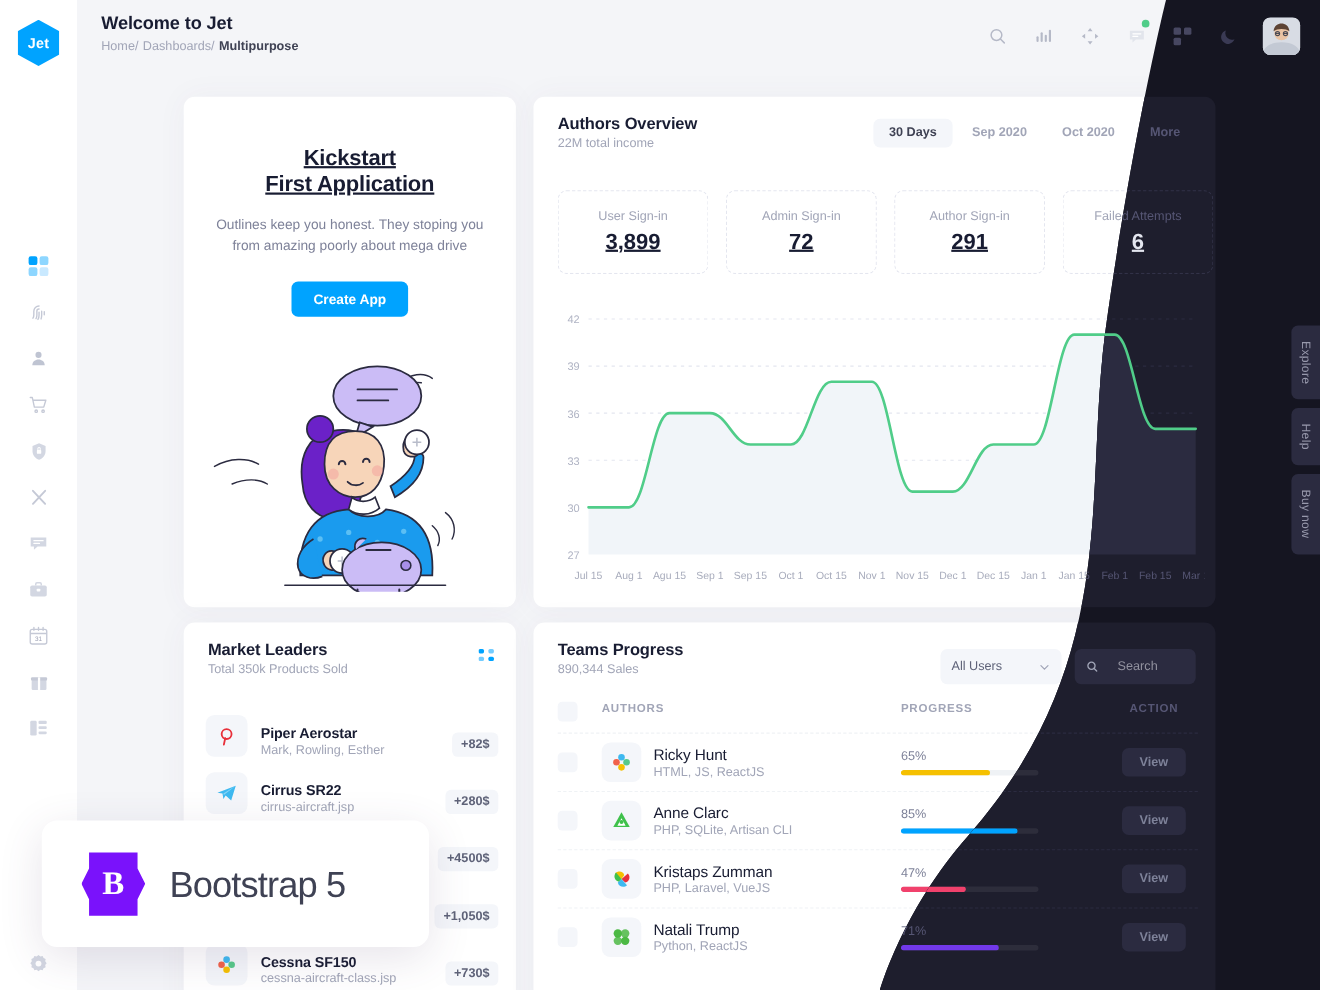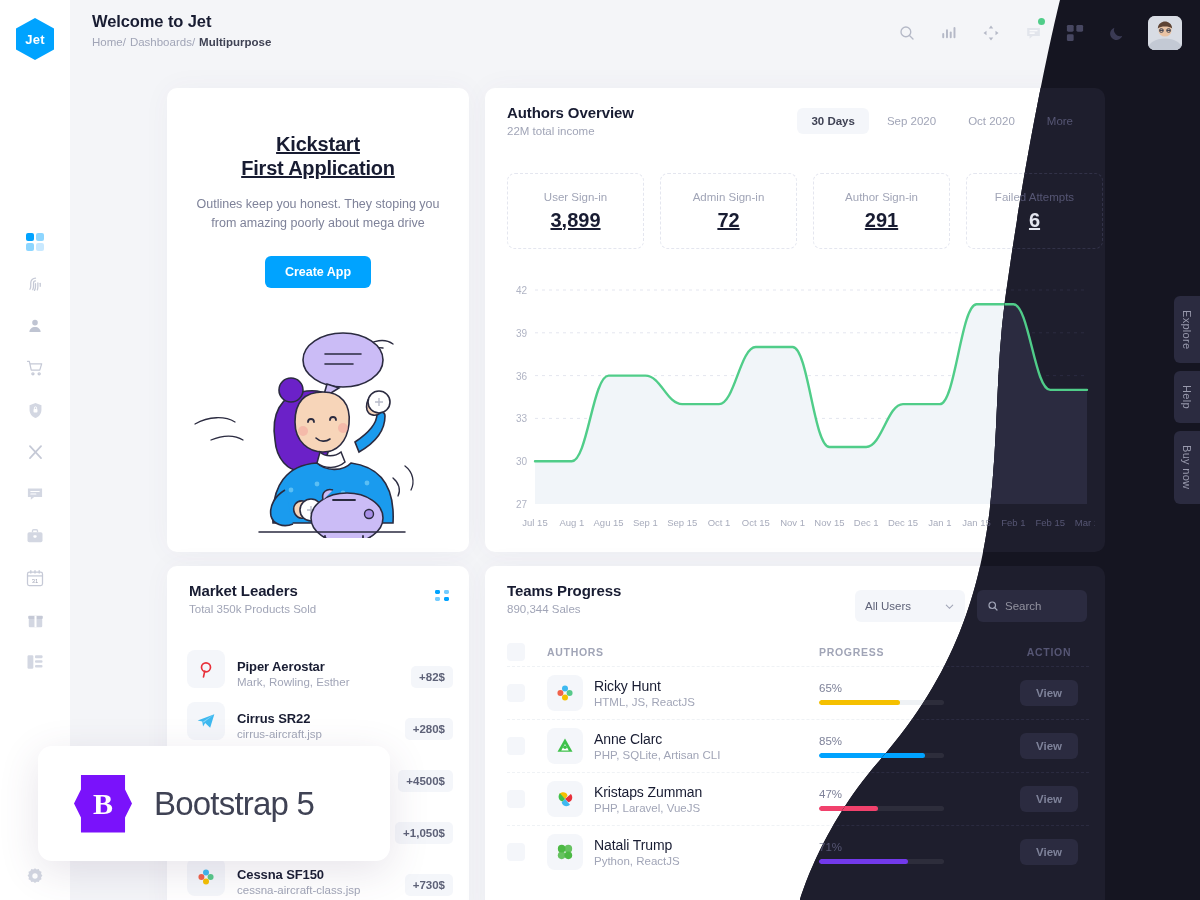--- a/index.html
+++ b/index.html
@@ -61,21 +61,21 @@
     font-weight:bold; cursor:pointer; font-family:inherit;
   }
   .illus { position:absolute; left:0; right:0; bottom:14px; height:220px; }
 
   
   #authors { left:485px; top:88px; width:620px; height:464px; }
   .card-h { position:absolute; left:22px; top:16px; }
   .card-h .t { font-size:15px; font-weight:bold; color:#181C32; letter-spacing:-.1px; }
   .card-h .s { font-size:11.5px; color:#A1A5B7; margin-top:4px; }
   .tabs { position:absolute; right:18px; top:20px; display:flex; align-items:center; gap:4px; }
-  .tab { font-size:11.5px; color:#A1A5B7; padding:7px 14px; border-radius:6px; cursor:pointer; white-space:nowrap; }
+  .tab { font-size:11.5px; color:#A1A5B7; padding:7px 14px; border-radius:6px; cursor:pointer; white-space:nowrap;font-weight:bold; }
   .tab.active { background:#F4F6FA; color:#3F4254; font-weight:600; }
 
   .stats { position:absolute; left:22px; top:85px; display:flex; gap:16px; }
   .stat {
     width:137px; height:76px; border:1px dashed #E4E6EF; border-radius:8px;
     display:flex; flex-direction:column; align-items:center; justify-content:center;
   }
   .stat .lab { font-size:11.5px; color:#A1A5B7; white-space:nowrap; }
   .stat .val { font-size:20px; font-weight:bold; color:#181C32; margin-top:6px;text-decoration:underline; }
 
@@ -95,25 +95,25 @@
   
   #teams { left:485px; top:566px; width:620px; height:360px; }
   .tp-ctrl { position:absolute; right:18px; top:24px; display:flex; gap:12px; }
   .select-box {
     width:110px; height:32px; background:#F4F6FA; border-radius:6px;
     display:flex; align-items:center; justify-content:space-between;
     padding:0 10px; font-size:11.5px; color:#5E6278; cursor:pointer;
   }
   .search-box {
     width:110px; height:32px; background:#F4F6FA; border-radius:6px;
-    display:flex; align-items:center; gap:6px; padding:0 10px;
+    display:flex; align-items:center; gap:17px; padding:0 10px;
     font-size:11.5px; color:#A1A5B7; cursor:text;
   }
   .tp-table { position:absolute; left:22px; right:16px; top:72px; }
-  .tp-head { display:flex; align-items:center; height:28px; font-size:10.5px; font-weight:bold; color:#A1A5B7; letter-spacing:.7px; }
+  .tp-head { display:flex; height:28px; font-size:10.5px; font-weight:bold; color:#A1A5B7; letter-spacing:.7px; }
   .cbx { width:18px; height:18px; border-radius:4px; background:#F4F6FA; flex:none; cursor:pointer; }
   .col-auth { flex:1; margin-left:22px; }
   .col-prog { width:190px; }
   .col-act { width:80px; text-align:center; }
   .tp-row { display:flex; align-items:center; height:53px; border-top:1px dashed #EFF2F5; }
   .tp-auth { display:flex; align-items:center; flex:1; margin-left:22px; }
   .tp-ico { width:36px; height:36px; border-radius:8px; background:#F4F6FA; display:flex; align-items:center; justify-content:center; flex:none; }
   .tp-meta { margin-left:11px; }
   .tp-name { font-size:14px; font-weight:normal; color:#181C32; letter-spacing:-.1px; }
   .tp-stack { font-size:11.5px; color:#A1A5B7; margin-top:2px; }

